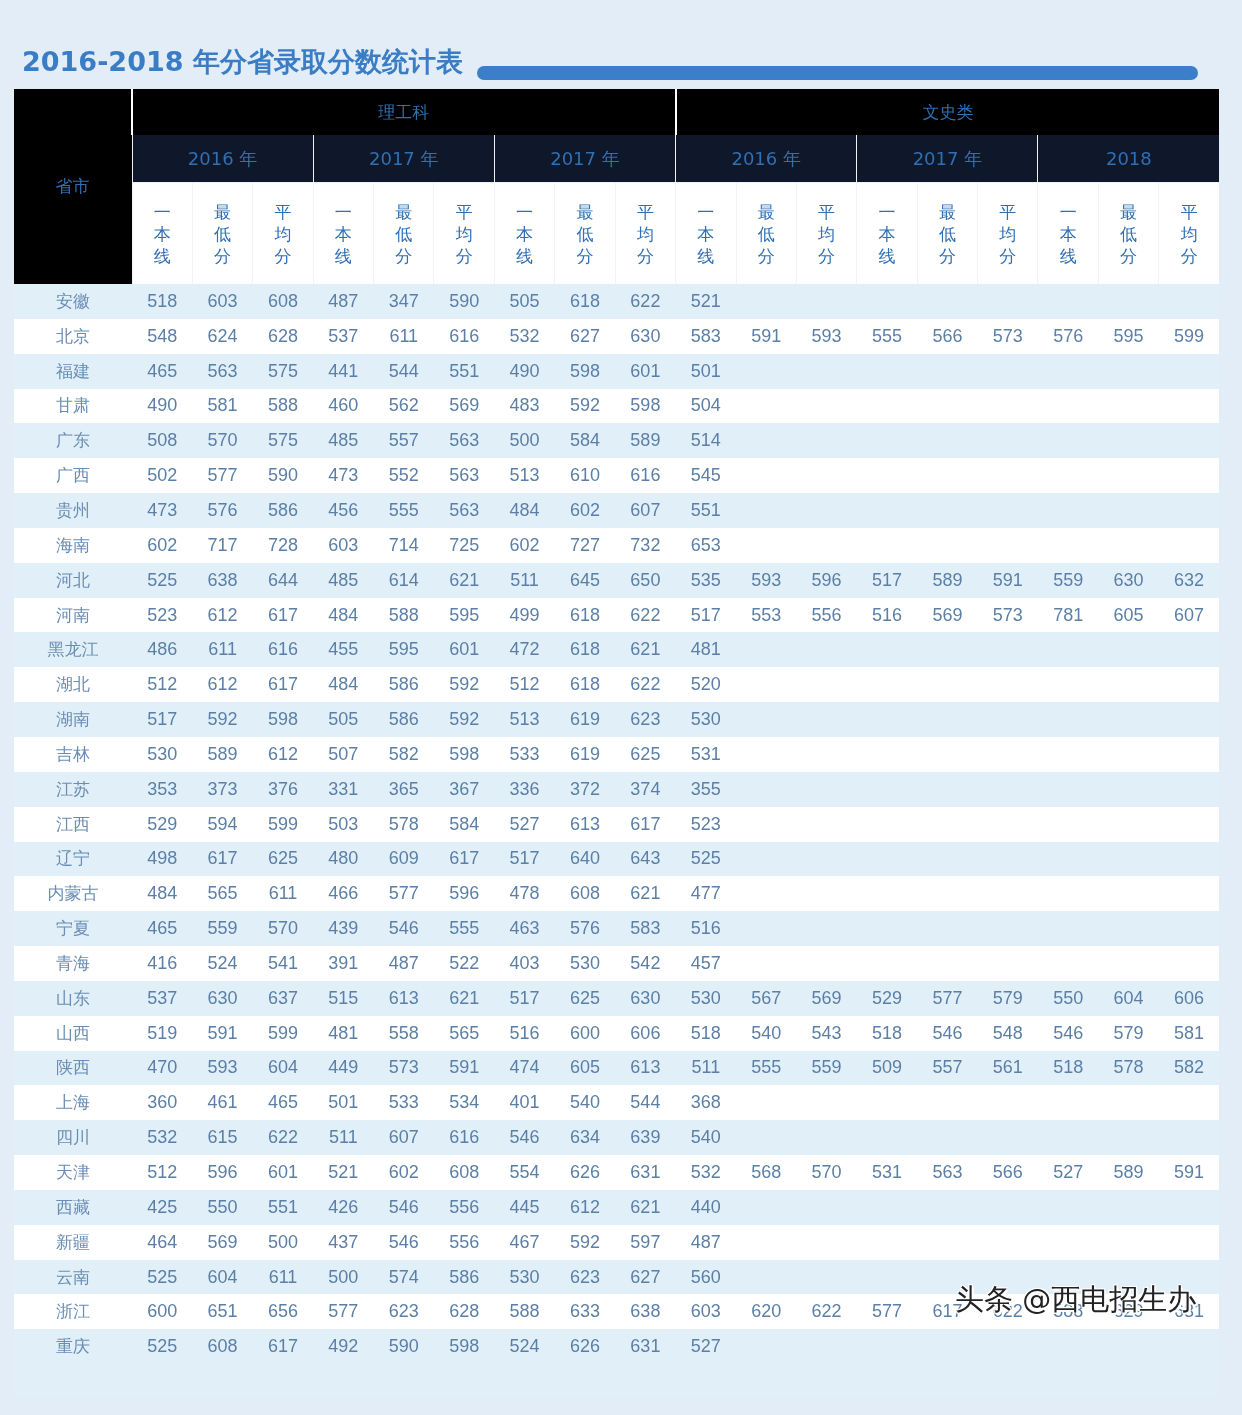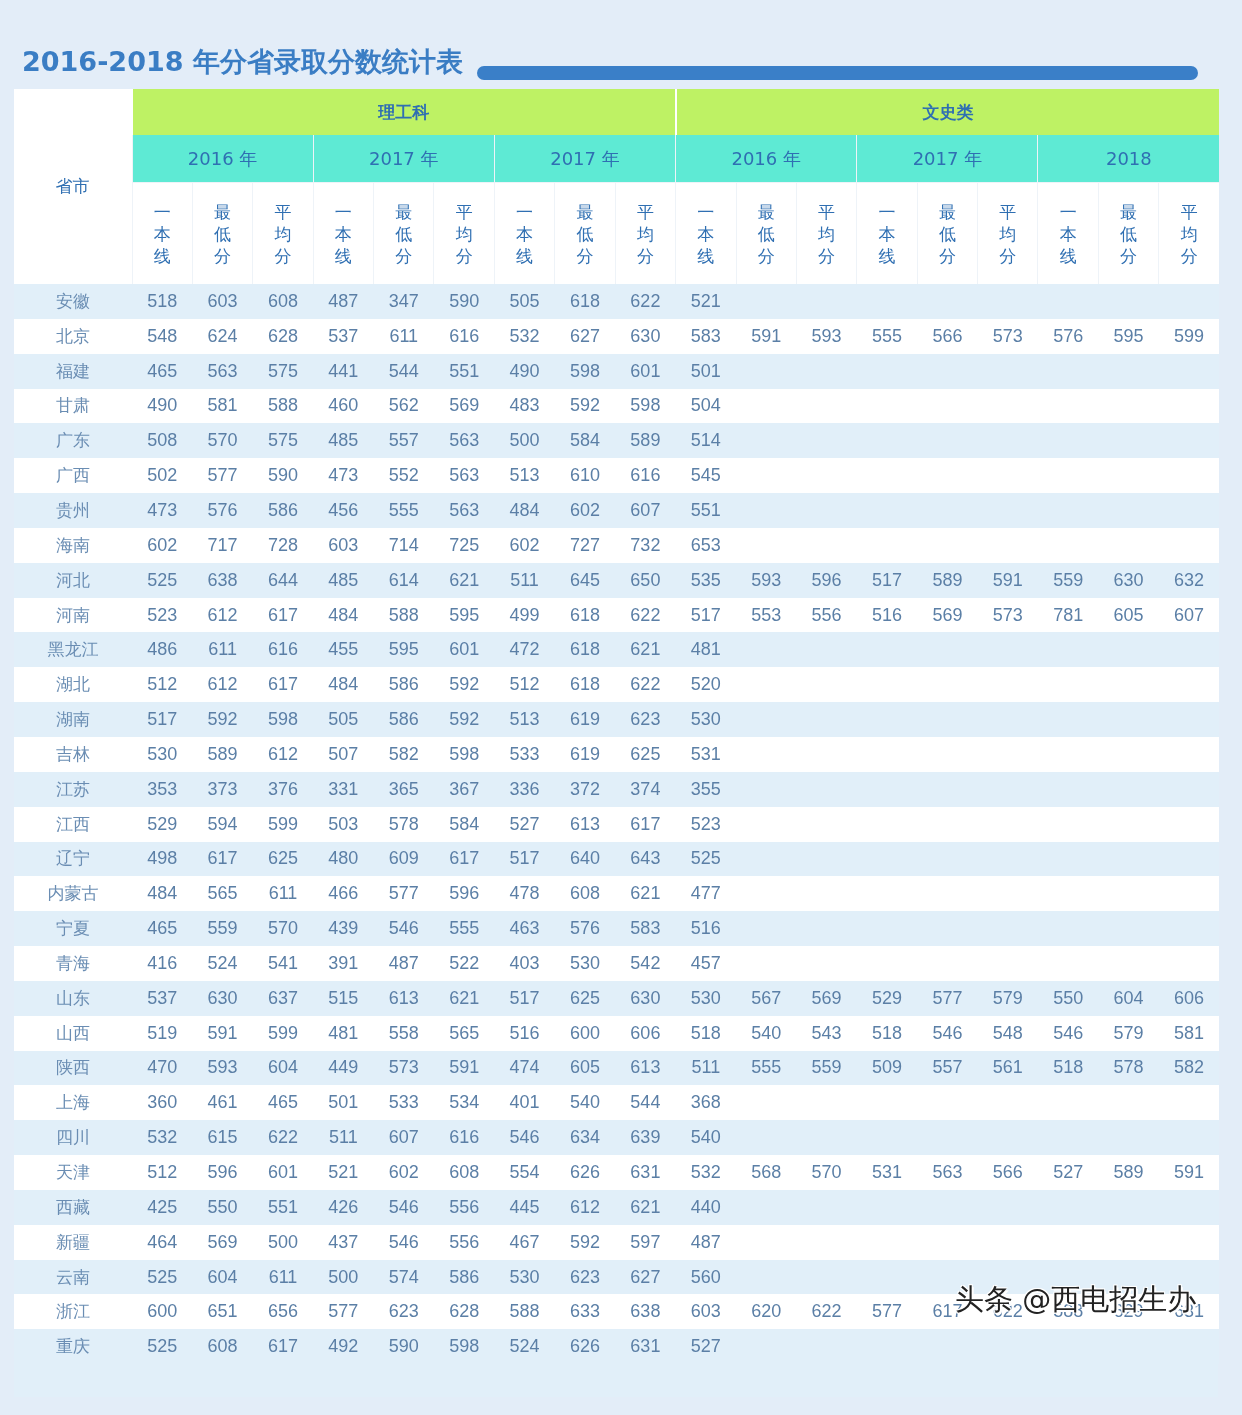--- a/index.html
+++ b/index.html
@@ -24,30 +24,30 @@
     position: absolute; left: 14px; top: 89px; width: 1204px; height: 1308px;
     background: #e1eff9;
   }
   table {
     border-collapse: collapse; table-layout: fixed; width: 1204px;
   }
   col.c-prov { width: 118px; }
   col.c-val { width: 60.4px; }
   th, td { padding: 0; text-align: center; }
   th.h-prov {
-    background: #ffffff; color: #2f6fb2; font-size: 17px; font-weight: normal;
+    background: #000000; color: #2f6fb2; font-size: 17px; font-weight: normal;
     height: 194px;
     text-align: center;
   }
   th.h-cat {
-    background: #bef264; color: #2f6fb2; font-size: 17px; font-weight: bold;
+    background: #000000; color: #2f6fb2; font-size: 17px; font-weight: normal;
     height: 46px; border-left: 2px solid #ffffff;
   }
   th.h-year {
-    background: #5eead4; color: #2f6fb2; font-size: 18px; font-weight: normal;
+    background: #0f172a; color: #2f6fb2; font-size: 18px; font-weight: normal;
     height: 47px; border-left: 1px solid #eef3f8; border-bottom: 1px solid #eef3f8;
   }
   th.h-sub {
     background: #ffffff; color: #2f6fb2; font-size: 17px; font-weight: normal;
     height: 101px; line-height: 22px; border-left: 1px solid #eef3f8;
   }
   th.h-sub span { display: block; }
   td {
     height: 34.85px; font-size: 18px; color: #5b7fa6;
     font-family: "Liberation Sans", "DejaVu Sans", sans-serif;

